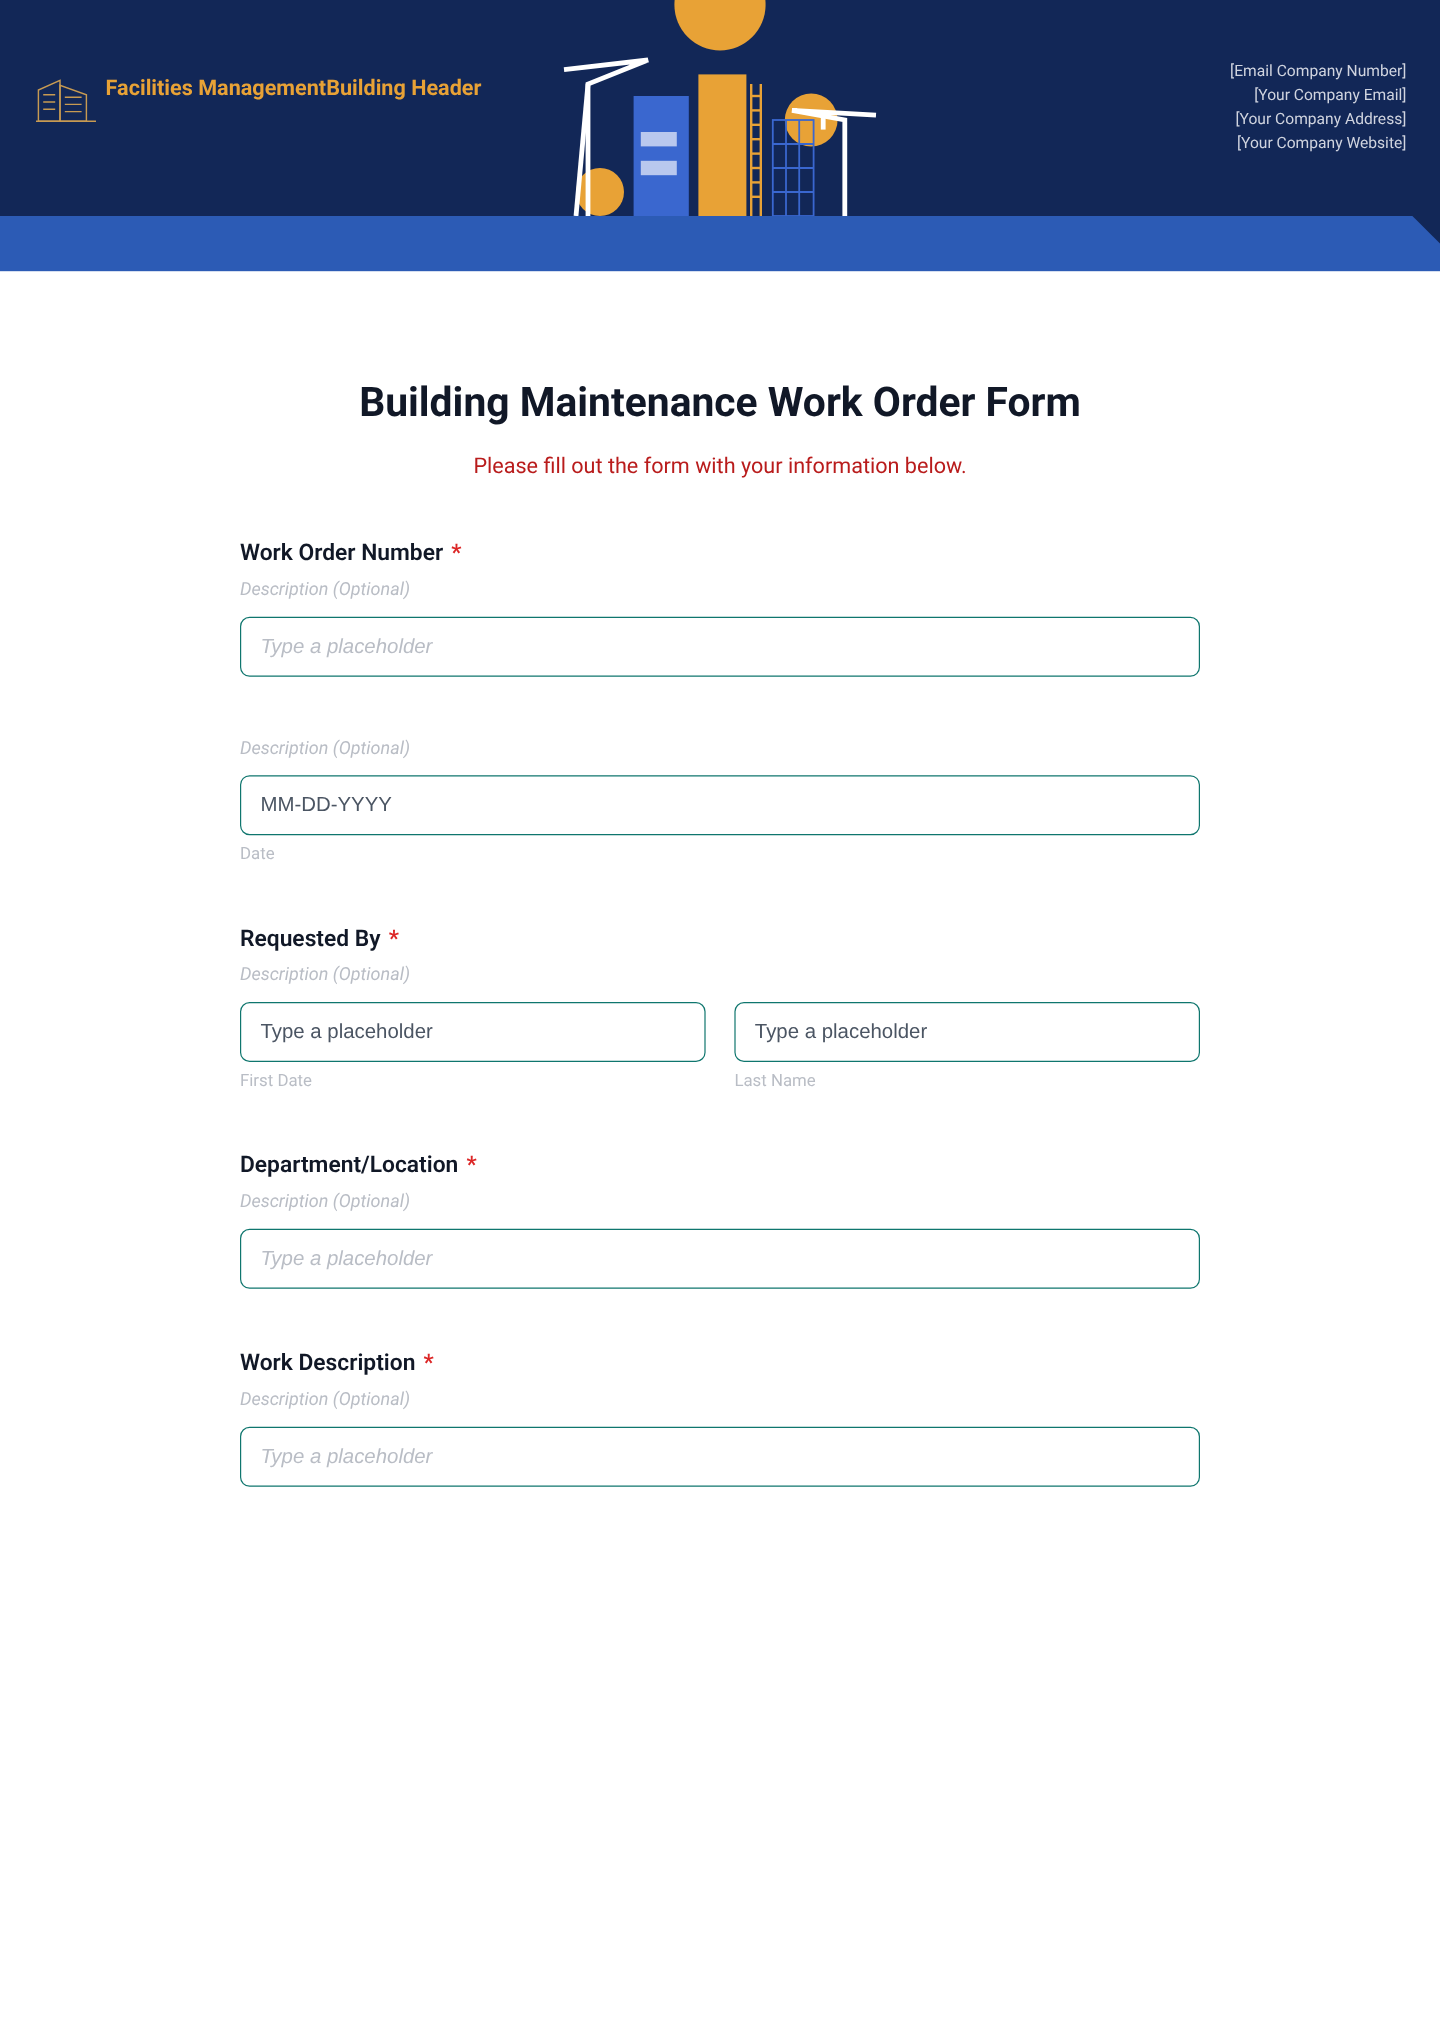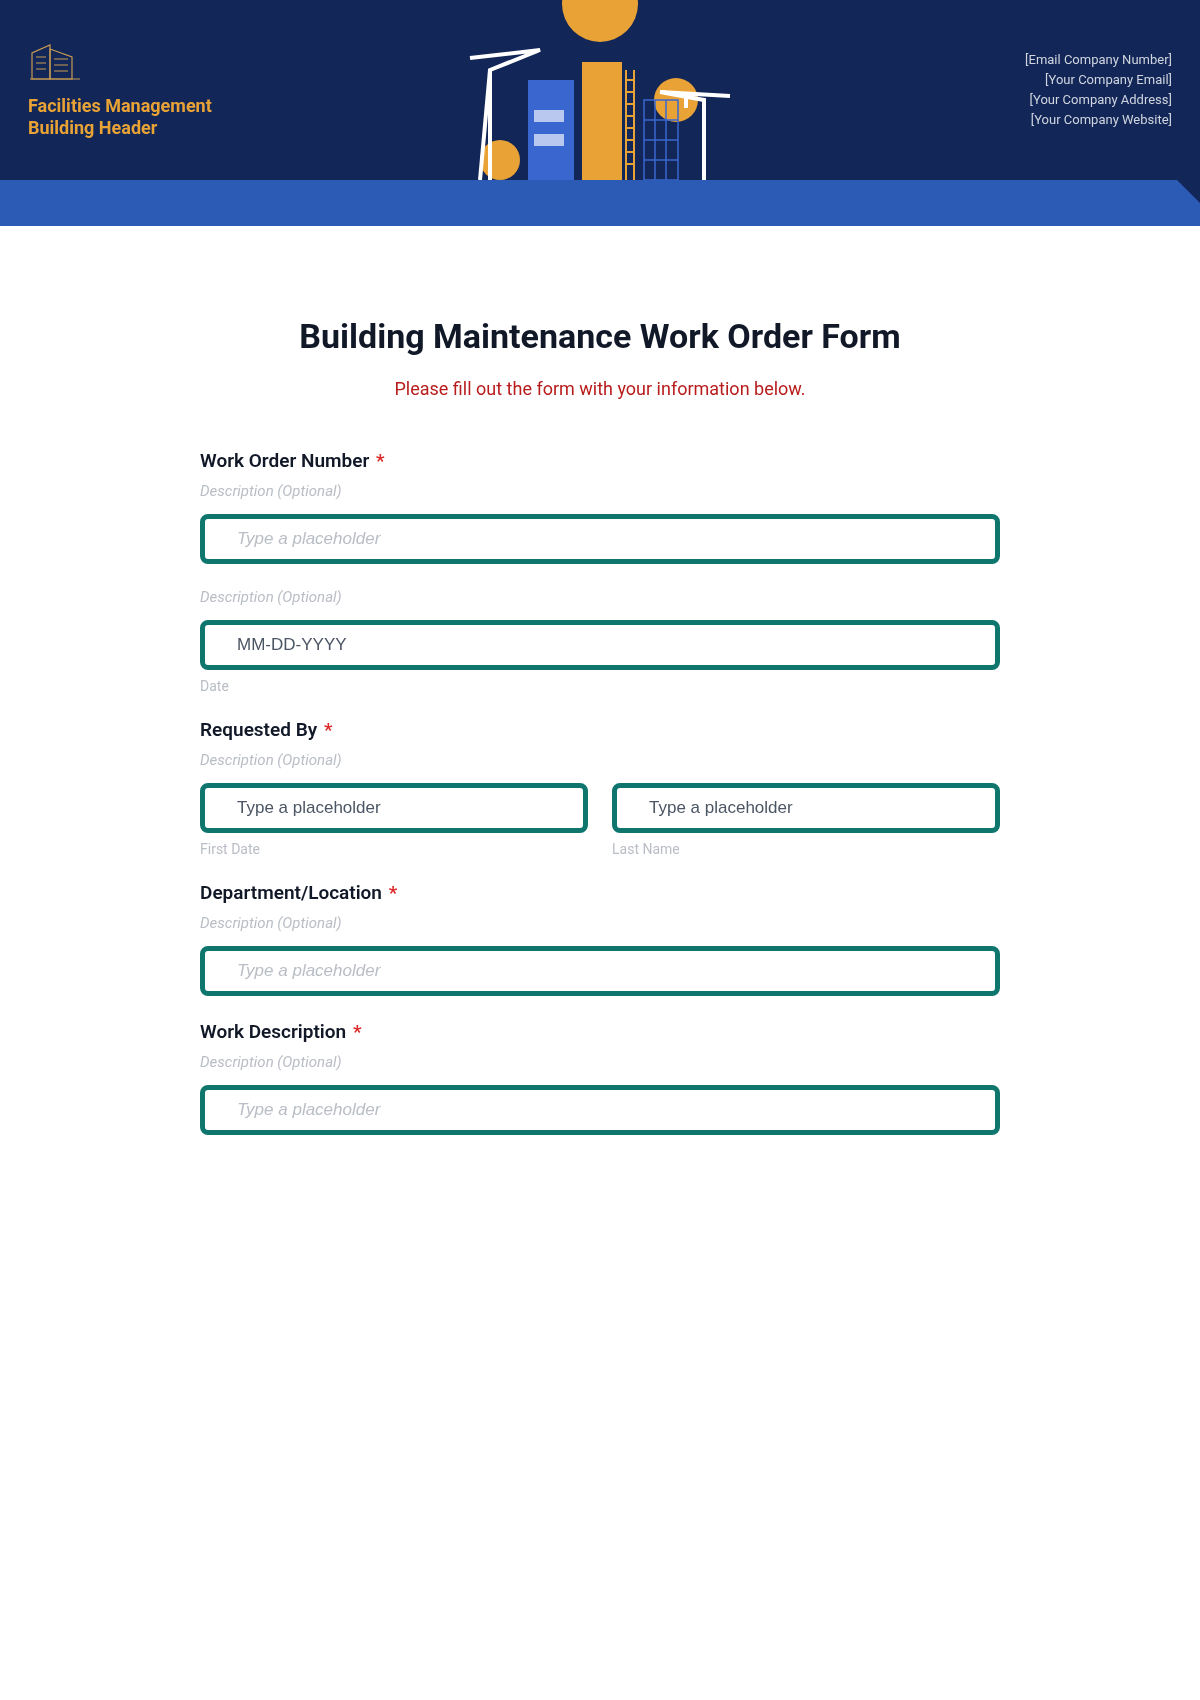--- a/index.html
+++ b/index.html
@@ -12,21 +12,21 @@
   .header {
     background: #122757;
     height: 180px;
     display: flex;
     align-items: center;
     justify-content: space-between;
     padding: 0 28px;
     position: relative;
     overflow: hidden;
   }
-  .logo-block { display: flex; flex-direction: column; z-index: 2; }
+  .logo-block { display: flex; flex-direction: row; z-index: 2; }
   .logo-icon { width: 60px; height: 46px; margin-bottom: 8px; }
   .logo-text { color: #e8a236; font-weight: 700; font-size: 18px; line-height: 1.2; }
   .header-illus {
     position: absolute;
     left: 50%;
     top: 0;
     transform: translateX(-50%);
     width: 300px;
     height: 180px;
   }
@@ -60,40 +60,40 @@
     font-weight: 700;
     color: #111827;
   }
   .form-subtitle {
     text-align: center;
     font-size: 18px;
     color: #b91c1c;
     margin-top: 22px;
     margin-bottom: 50px;
   }
-  .field { margin-bottom: 24px; }
+  .field { margin-bottom: 50px; }
   .field-label {
     font-size: 19px;
     font-weight: 600;
     color: #111827;
   }
   .req { color: #dc2626; margin-left: 2px; }
   .field-desc {
     color: #b9bdc5;
     font-style: italic;
     font-size: 15px;
     margin-top: 10px;
     margin-bottom: 14px;
   }
   .input {
     width: 100%;
     height: 50px;
-    border: 5px solid #0f766e;
+    border: 1px solid #0f766e;
     border-radius: 8px;
-    padding: 0 32px;
+    padding: 0 16px;
     font-size: 17px;
     color: #374151;
     background: #fff;
   }
   .input::placeholder { color: #b9bdc5; font-style: italic; }
   .input.plain::placeholder { font-style: normal; color: #4b5563; }
   .input.date-like { color: #a16207; font-style: normal; }
   .sub-label {
     color: #b9bdc5;
     font-size: 14px;

